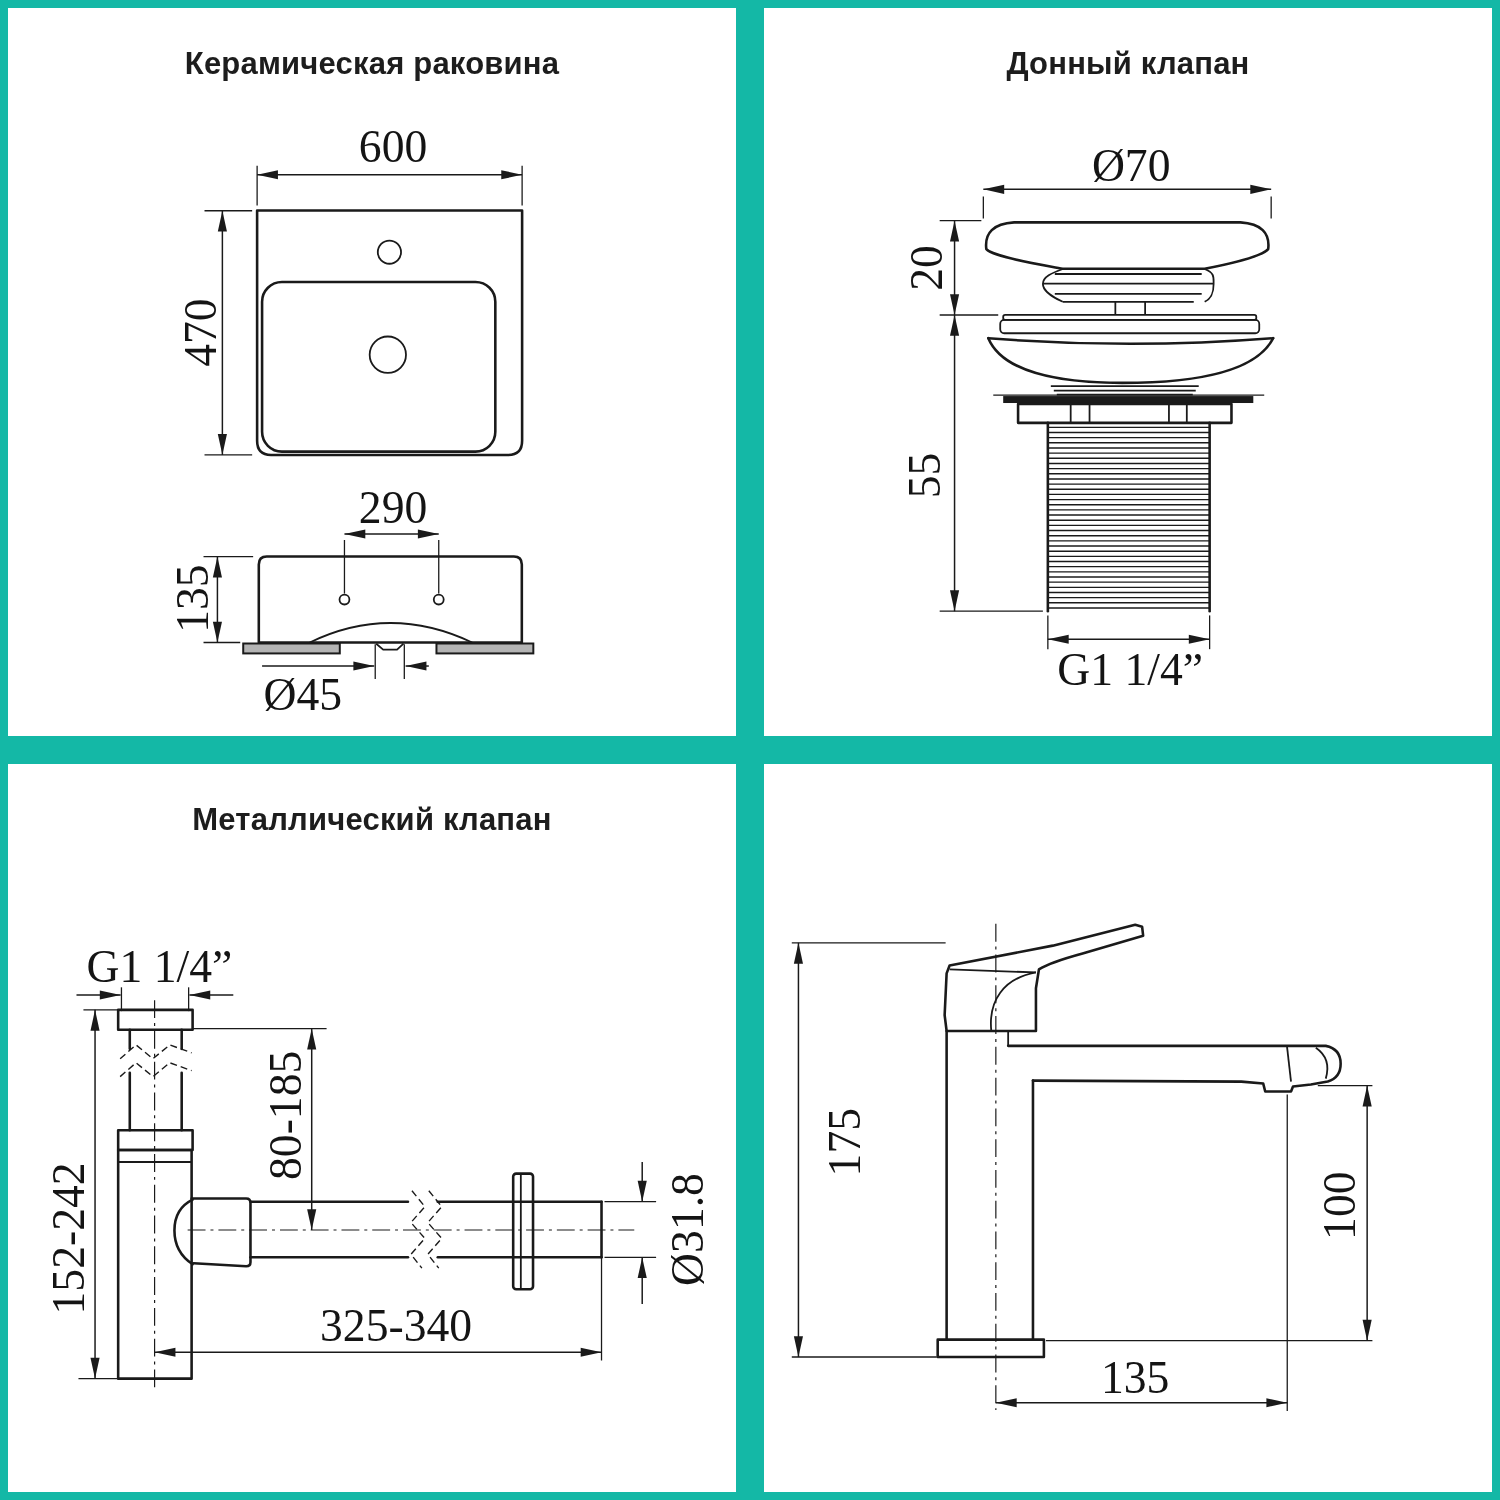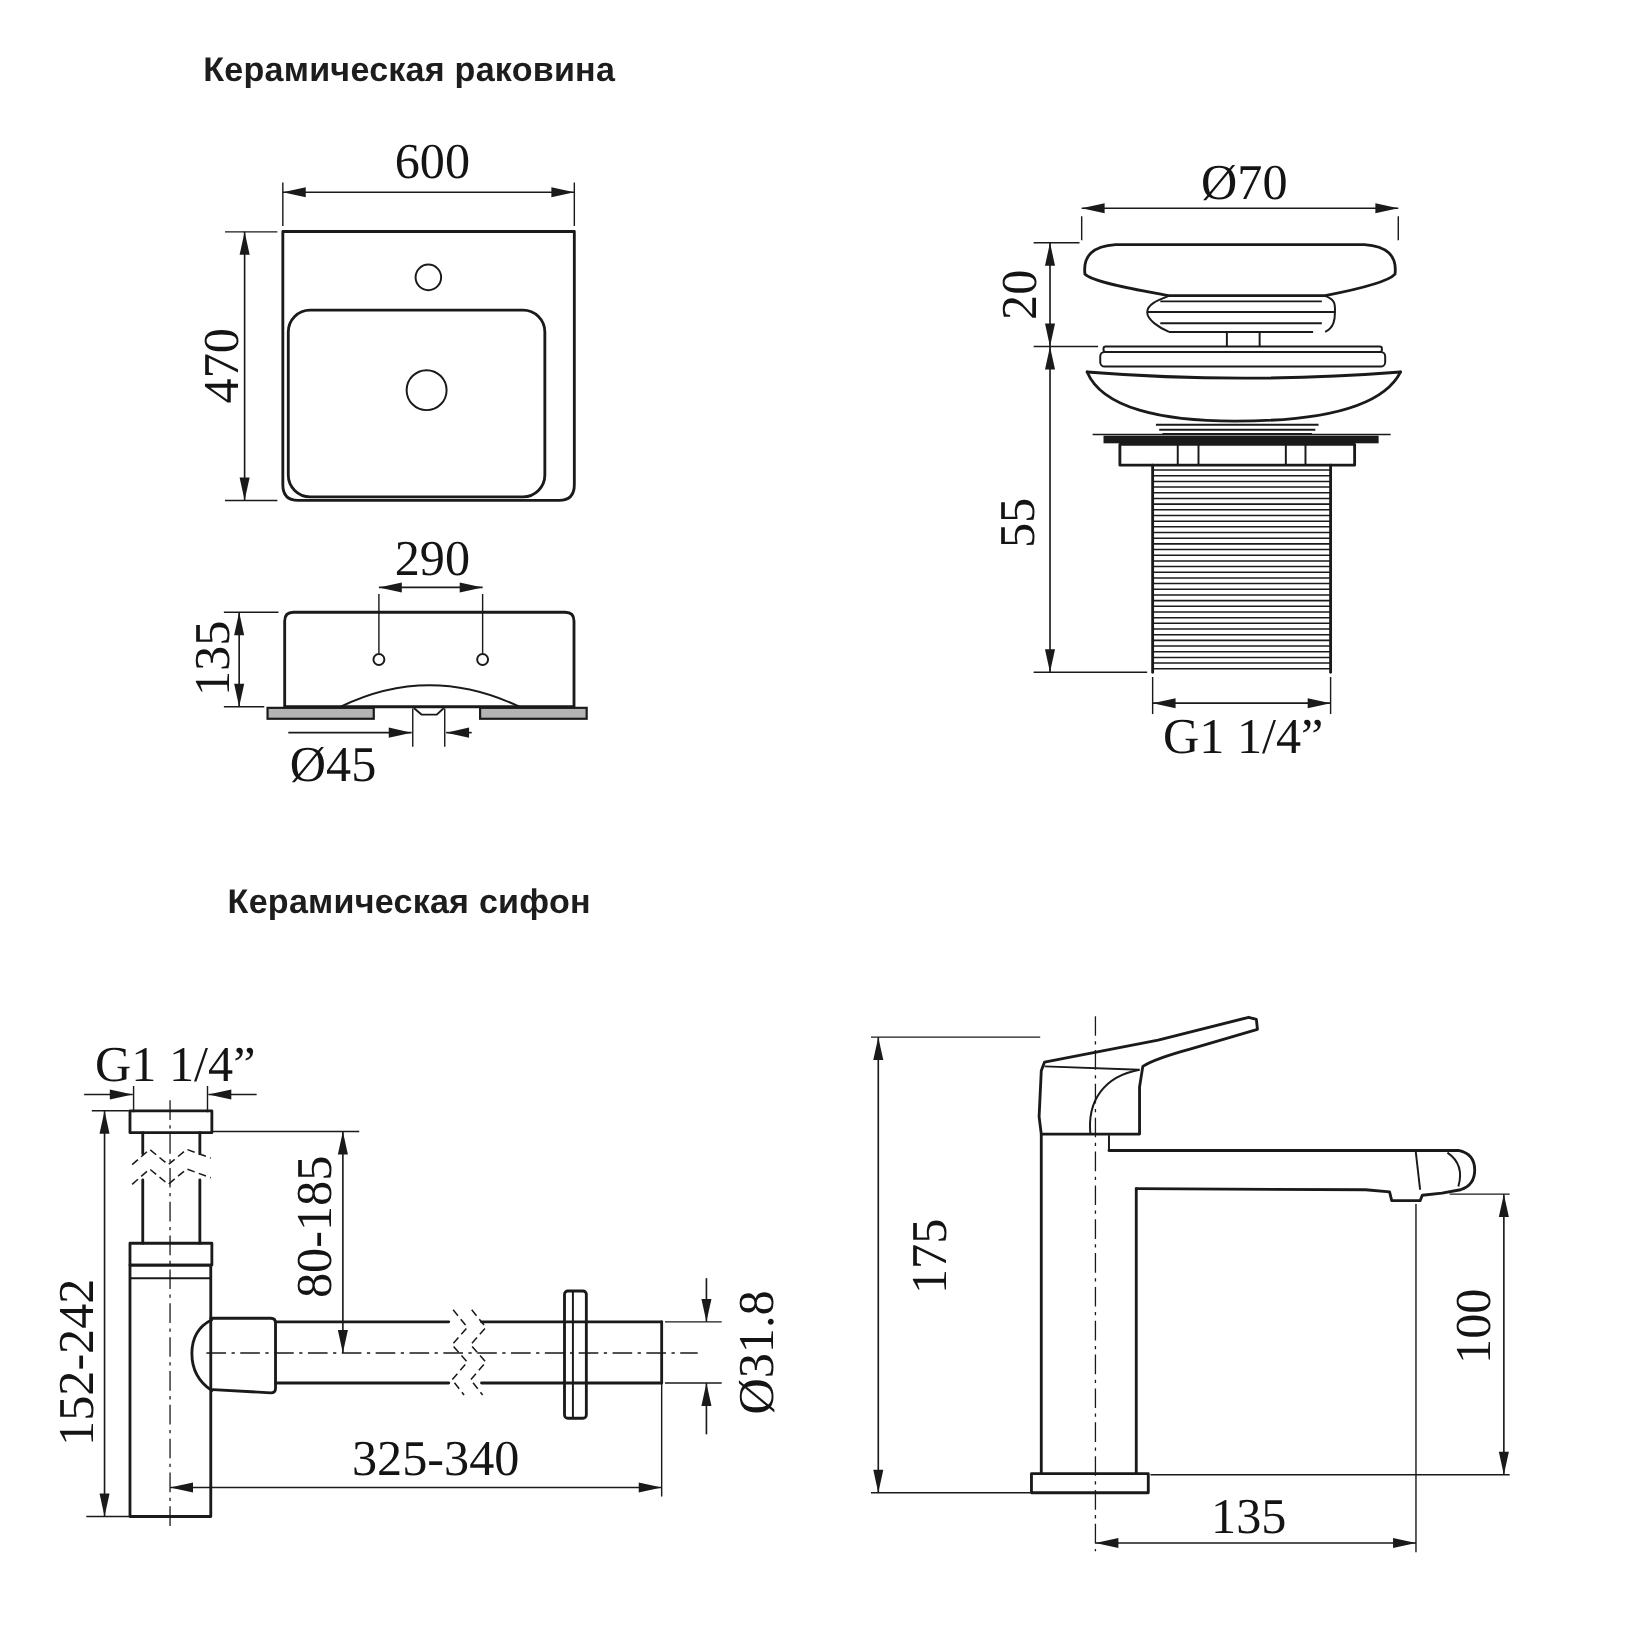--- a/index.html
+++ b/index.html
@@ -1,18 +1,18 @@
 <!DOCTYPE html>
 <html><head>
 <meta charset="utf-8">
 <style>
   html,body { margin:0; padding:0; background:#e8e8e8; }
   #stage {
     width:1500px; height:1500px;
-    background:#ffffff;
+    background:#14b8a6;
     box-sizing:border-box;
     padding:8px;
     display:grid;
     grid-template-columns:1fr 1fr;
     grid-template-rows:1fr 1fr;
     gap:28px;
     font-family:"Liberation Sans", sans-serif;
   }
   .panel { position:relative; background:#ffffff; overflow:hidden; }
   .panel-title {
@@ -111,20 +111,21 @@
         <line class="extln" x1="370" y1="641" x2="370" y2="676"></line>
         <line class="extln" x1="399.3" y1="641" x2="399.3" y2="676"></line>
         <line class="dimln" x1="256" y1="663" x2="369" y2="663" marker-end="url(#arrE)"></line>
         <line class="dimln" x1="400.6" y1="663" x2="424" y2="663" marker-start="url(#arrS)"></line>
         <text class="dim" x="297" y="707" text-anchor="middle">Ø45</text>
       </g>
     </svg>
   </div>
 
   <div class="panel">
+    <div class="panel-title">Донный клапан</div>
     <svg viewBox="0 0 733.5 733.5">
 
       <g>
         <path class="obj" d="M224,243 Q221,218 252,216 L480,216 Q511,218 508,243 C501,251 463,259 444,262.7 L301,262.7 C282,259 231,251 224,243 Z"></path>
 
         <line class="objth" x1="293" y1="268" x2="441" y2="268"></line>
         <line class="objth" x1="281" y1="277.7" x2="453" y2="277.7"></line>
         <line class="objth" x1="293" y1="288" x2="441" y2="288"></line>
         <line class="objth" x1="301" y1="296" x2="433" y2="296"></line>
         <path class="objth" d="M301,263 C290,267 281,271 281,278 C281,285 292,292 301,296"></path>
@@ -215,21 +216,21 @@
 
         <line class="extln" x1="286" y1="612" x2="286" y2="646"></line>
         <line class="extln" x1="449" y1="612" x2="449" y2="646"></line>
         <line class="dimln" x1="286" y1="636" x2="449" y2="636" marker-start="url(#arrS)" marker-end="url(#arrE)"></line>
         <text class="dim" x="369" y="682" text-anchor="middle">G1 1/4”</text>
       </g>
     </svg>
   </div>
 
   <div class="panel">
-    <div class="panel-title">Керамическая сифон</div>
+    <div class="panel-title">Металлический клапан</div>
     <svg viewBox="0 0 733.5 733.5">
 
       <g>
 
         <rect class="obj" x="111" y="247.7" width="75" height="20"></rect>
 
         <line class="obj" x1="122.7" y1="267.7" x2="122.7" y2="287"></line>
         <line class="obj" x1="175" y1="267.7" x2="175" y2="287"></line>
         <line class="obj" x1="122.7" y1="311" x2="122.7" y2="369"></line>
         <line class="obj" x1="175" y1="311" x2="175" y2="369"></line>

